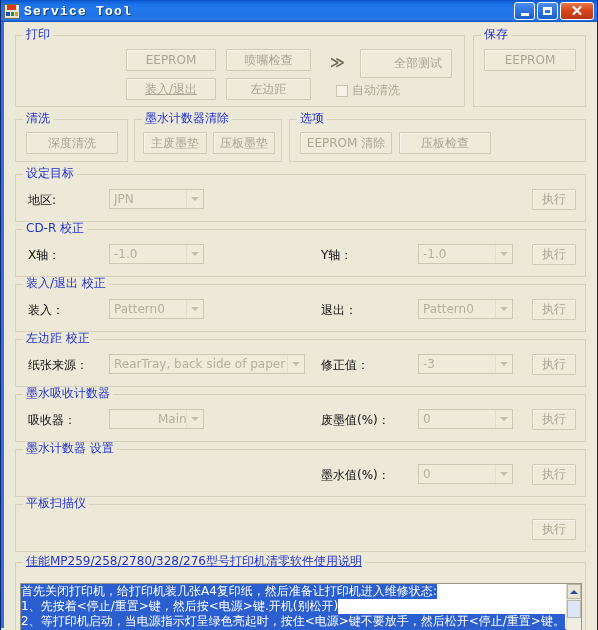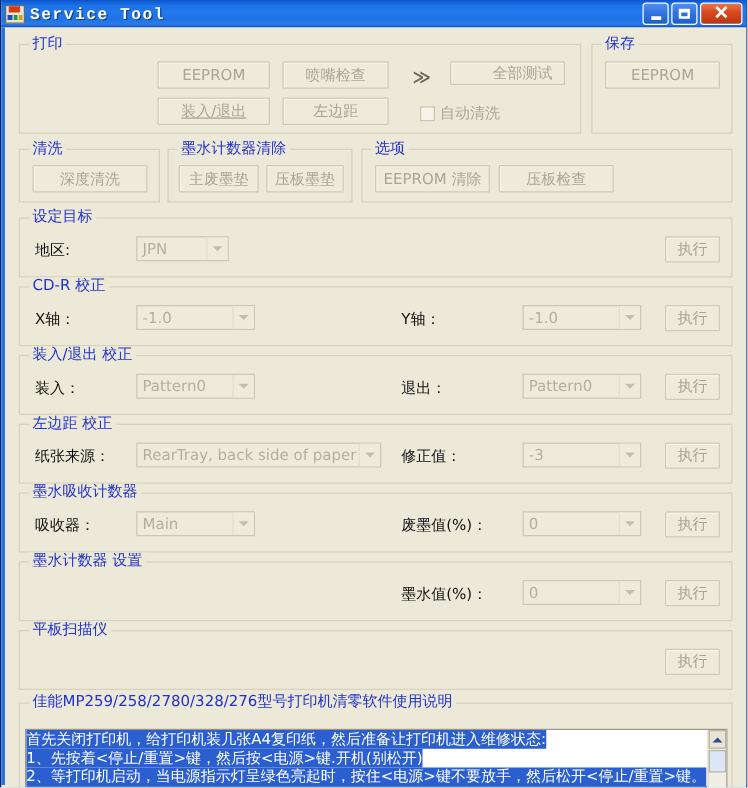--- a/index.html
+++ b/index.html
@@ -10,21 +10,21 @@
   body {
     font-family: "Liberation Sans", "DejaVu Sans", sans-serif;
     font-size: 12px;
     -webkit-font-smoothing: none;
   }
   #app {
     position: relative;
     width: 598px;
     height: 630px;
     overflow: hidden;
-    background: #3b82f6;
+    background: #84cc16;
     box-sizing: border-box;
   }
 
   
   .window {
     position: absolute;
     left: 0; top: 0;
     width: 598px;
     height: 646px;
     border: 1px solid #0a246a;
@@ -312,21 +312,21 @@
       </div>
     </div>
 
     <div class="client">
 
       <div class="group" style="left:11px; top:13px; width:450px; height:72px;">
         <div class="legend">打印</div>
         <div class="btn" style="left:110px; top:13px; width:90px; height:22px;">EEPROM</div>
         <div class="btn" style="left:210px; top:13px; width:85px; height:22px;">喷嘴检查</div>
         <div class="chev" style="left:314px; top:18px;">≫</div>
-        <div class="btn" style="left:344px; top:13px; width:92px; height:19px;padding-left:24px;">全部测试</div>
+        <div class="btn" style="left:344px; top:13px; width:92px; height:29px;padding-left:24px;">全部测试</div>
         <div class="btn" style="left:110px; top:42px; width:90px; height:22px;text-decoration:underline;">装入/退出</div>
         <div class="btn" style="left:210px; top:42px; width:85px; height:22px;">左边距</div>
         <div class="chk" style="left:320px; top:46px;">
           <div class="box"></div>
           <div class="ctext">自动清洗</div>
         </div>
       </div>
 
       <div class="group" style="left:469px; top:13px; width:113px; height:72px;">
         <div class="legend">保存</div>
@@ -346,21 +346,21 @@
 
       <div class="group" style="left:285px; top:97px; width:297px; height:43px;">
         <div class="legend">选项</div>
         <div class="btn" style="left:10px; top:12px; width:92px; height:22px;">EEPROM 清除</div>
         <div class="btn" style="left:109px; top:12px; width:92px; height:22px;">压板检查</div>
       </div>
 
       <div class="group" style="left:11px; top:152px; width:571px; height:48px;">
         <div class="legend">设定目标</div>
         <div class="lbl" style="left:12px; top:18px;">地区:</div>
-        <div class="combo" style="left:93px; top:14px; width:74px;">
+        <div class="combo" style="left:93px; top:14px; width:95px;">
           <div class="cval">JPN</div>
           <div class="carrow">
               <i></i>
             </div>
         </div>
         <div class="btn" style="left:516px; top:14px; width:44px; height:21px;">执行</div>
       </div>
 
       <div class="group" style="left:11px; top:207px; width:571px; height:48px;">
         <div class="legend">CD-R 校正</div>
@@ -415,21 +415,21 @@
           <div class="carrow">
               <i></i>
             </div>
         </div>
         <div class="btn" style="left:516px; top:14px; width:44px; height:21px;">执行</div>
       </div>
 
       <div class="group" style="left:11px; top:372px; width:571px; height:48px;">
         <div class="legend">墨水吸收计数器</div>
         <div class="lbl" style="left:12px; top:18px;">吸收器：</div>
-        <div class="combo" style="left:93px; top:14px; width:95px;">
+        <div class="combo" style="left:93px; top:14px; width:95px;padding-left:44px;">
           <div class="cval">Main</div>
           <div class="carrow">
               <i></i>
             </div>
         </div>
         <div class="lbl" style="left:305px; top:18px;">废墨值(%)：</div>
         <div class="combo" style="left:402px; top:14px; width:95px;">
           <div class="cval">0</div>
           <div class="carrow">
               <i></i>
@@ -449,21 +449,21 @@
         </div>
         <div class="btn" style="left:516px; top:14px; width:44px; height:21px;">执行</div>
       </div>
 
       <div class="group" style="left:11px; top:482px; width:571px; height:48px;">
         <div class="legend">平板扫描仪</div>
         <div class="btn" style="left:516px; top:14px; width:44px; height:21px;">执行</div>
       </div>
 
       <div class="instr-group" style="left:11px; top:540px; width:571px; height:70px;">
-        <div class="legend" style="position:absolute; top:-8px; left:7px; padding:0 3px; background:#ece9d8; color:#2233cc; font-size:12px; line-height:13px; white-space:nowrap; font-family:'DejaVu Sans','Liberation Sans',sans-serif;">佳能MP259/258/2780/328/276型号打印机清零软件使用说明</div>
+        <div class="legend" style="position:absolute; top:-8px; left:7px; padding:0 3px; background:#ece9d8; color:#2233cc; font-size:12px; line-height:13px; white-space:nowrap; font-family:'DejaVu Sans','Liberation Sans',sans-serif;text-decoration:underline;">佳能MP259/258/2780/328/276型号打印机清零软件使用说明</div>
       </div>
 
       <div class="instr-box" style="left:16px; top:561px; width:562px; height:49px;">
         <div class="instr-text">
           <span class="instr-line">首先关闭打印机，给打印机装几张A4复印纸，然后准备让打印机进入维修状态:</span>
           <span class="instr-line">1、先按着&lt;停止/重置&gt;键，然后按&lt;电源&gt;键.开机(别松开)</span>
           <span class="instr-line">2、等打印机启动，当电源指示灯呈绿色亮起时，按住&lt;电源&gt;键不要放手，然后松开&lt;停止/重置&gt;键。</span>
           <span class="instr-line">3、接着再按&lt;停止/重置&gt;键2次，然后同时松开&lt;电源&gt;键和&lt;停止/重置&gt;键，启动完毕打印机显示为“0”，内</span>
         </div>
         <div class="scrollbar">

